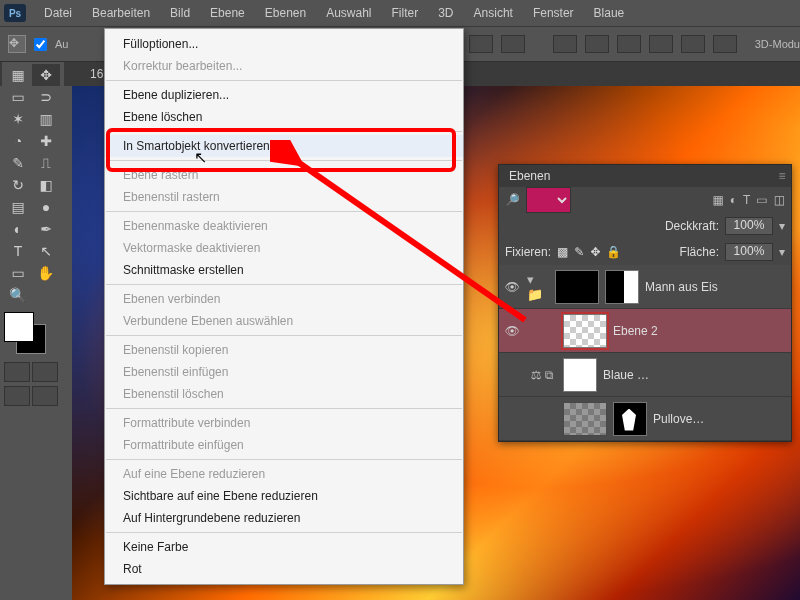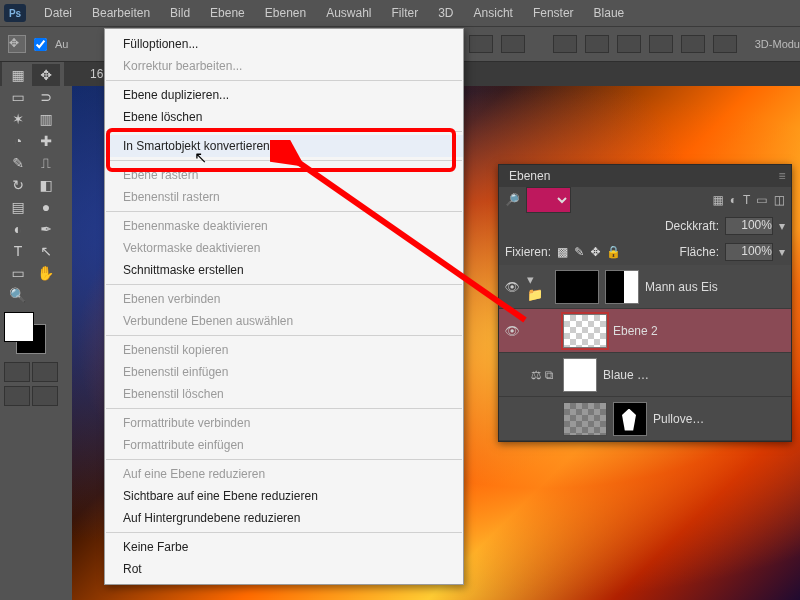--- a/index.html
+++ b/index.html
@@ -29,21 +29,21 @@
   .canvas { position:absolute; left:72px; top:86px; right:0; bottom:0; background:linear-gradient(135deg,#0a1a40 0%, #3a1200 35%, #ff6a00 55%, #ffcc33 70%, #b02000 85%, #200a30 100%); overflow:hidden;}
   .canvas .flame { position:absolute; inset:0; background:radial-gradient(ellipse at 65% 50%, rgba(255,200,60,0.9), rgba(255,80,0,0.6) 40%, rgba(60,0,0,0) 70%), radial-gradient(ellipse at 15% 30%, rgba(40,80,200,0.7), rgba(0,0,40,0) 60%);}
   
   .layers { position:absolute; right:8px; top:164px; width:294px; background:#464646; border:1px solid #2a2a2a; box-shadow:0 2px 8px rgba(0,0,0,0.5);}
   .layers .tabrow { height:22px; background:#3a3a3a; display:flex; align-items:center; color:#ddd; padding-left:10px; font-size:11px;}
   .layers .tabrow .spacer{flex:1}
   .layers .tabrow .menu{width:18px;text-align:center;color:#888}
   .layers .row { display:flex; align-items:center; height:26px; padding:0 6px; gap:6px; color:#ddd; font-size:11px;}
   .layers select, .layers .dd { background:#be185d; color:#ddd; border:1px solid #333; height:20px; font-size:11px; padding:12px 4px;}
   .layers .iconstrip { display:flex; gap:6px; color:#bbb; font-size:13px; margin-left:auto;}
-  .layers .pct { width:48px; background:#5a5a5a; border:1px solid #333; height:18px; text-align:right;}
+  .layers .pct { width:48px; background:#5a5a5a; border:1px solid #333; height:18px; text-align:center;}
   .layers .list { background:#4a4a4a; }
   .layers .layer { display:flex; align-items:center; height:44px; border-bottom:1px solid #3a3a3a; padding-left:4px; gap:6px; color:#ddd; font-size:11px;}
   .layers .eye { width:18px; text-align:center; color:#ccc;}
   .layers .thumb { width:44px; height:34px; background:#222; border:1px solid #777; }
   .layers .mask { width:34px; height:34px; background:#fff; border:1px solid #777;}
   .layers .checker { background:repeating-conic-gradient(#ccc 0 25%, #fff 0 50%) 0 0/12px 12px;}
   .layers .layer.sel { background:#8a4a55; }
   .layers .layer.sel .thumb { outline:2px solid #b33;}
   .layers .group-ico { width:22px; color:#bbb; font-size:13px;}
   

